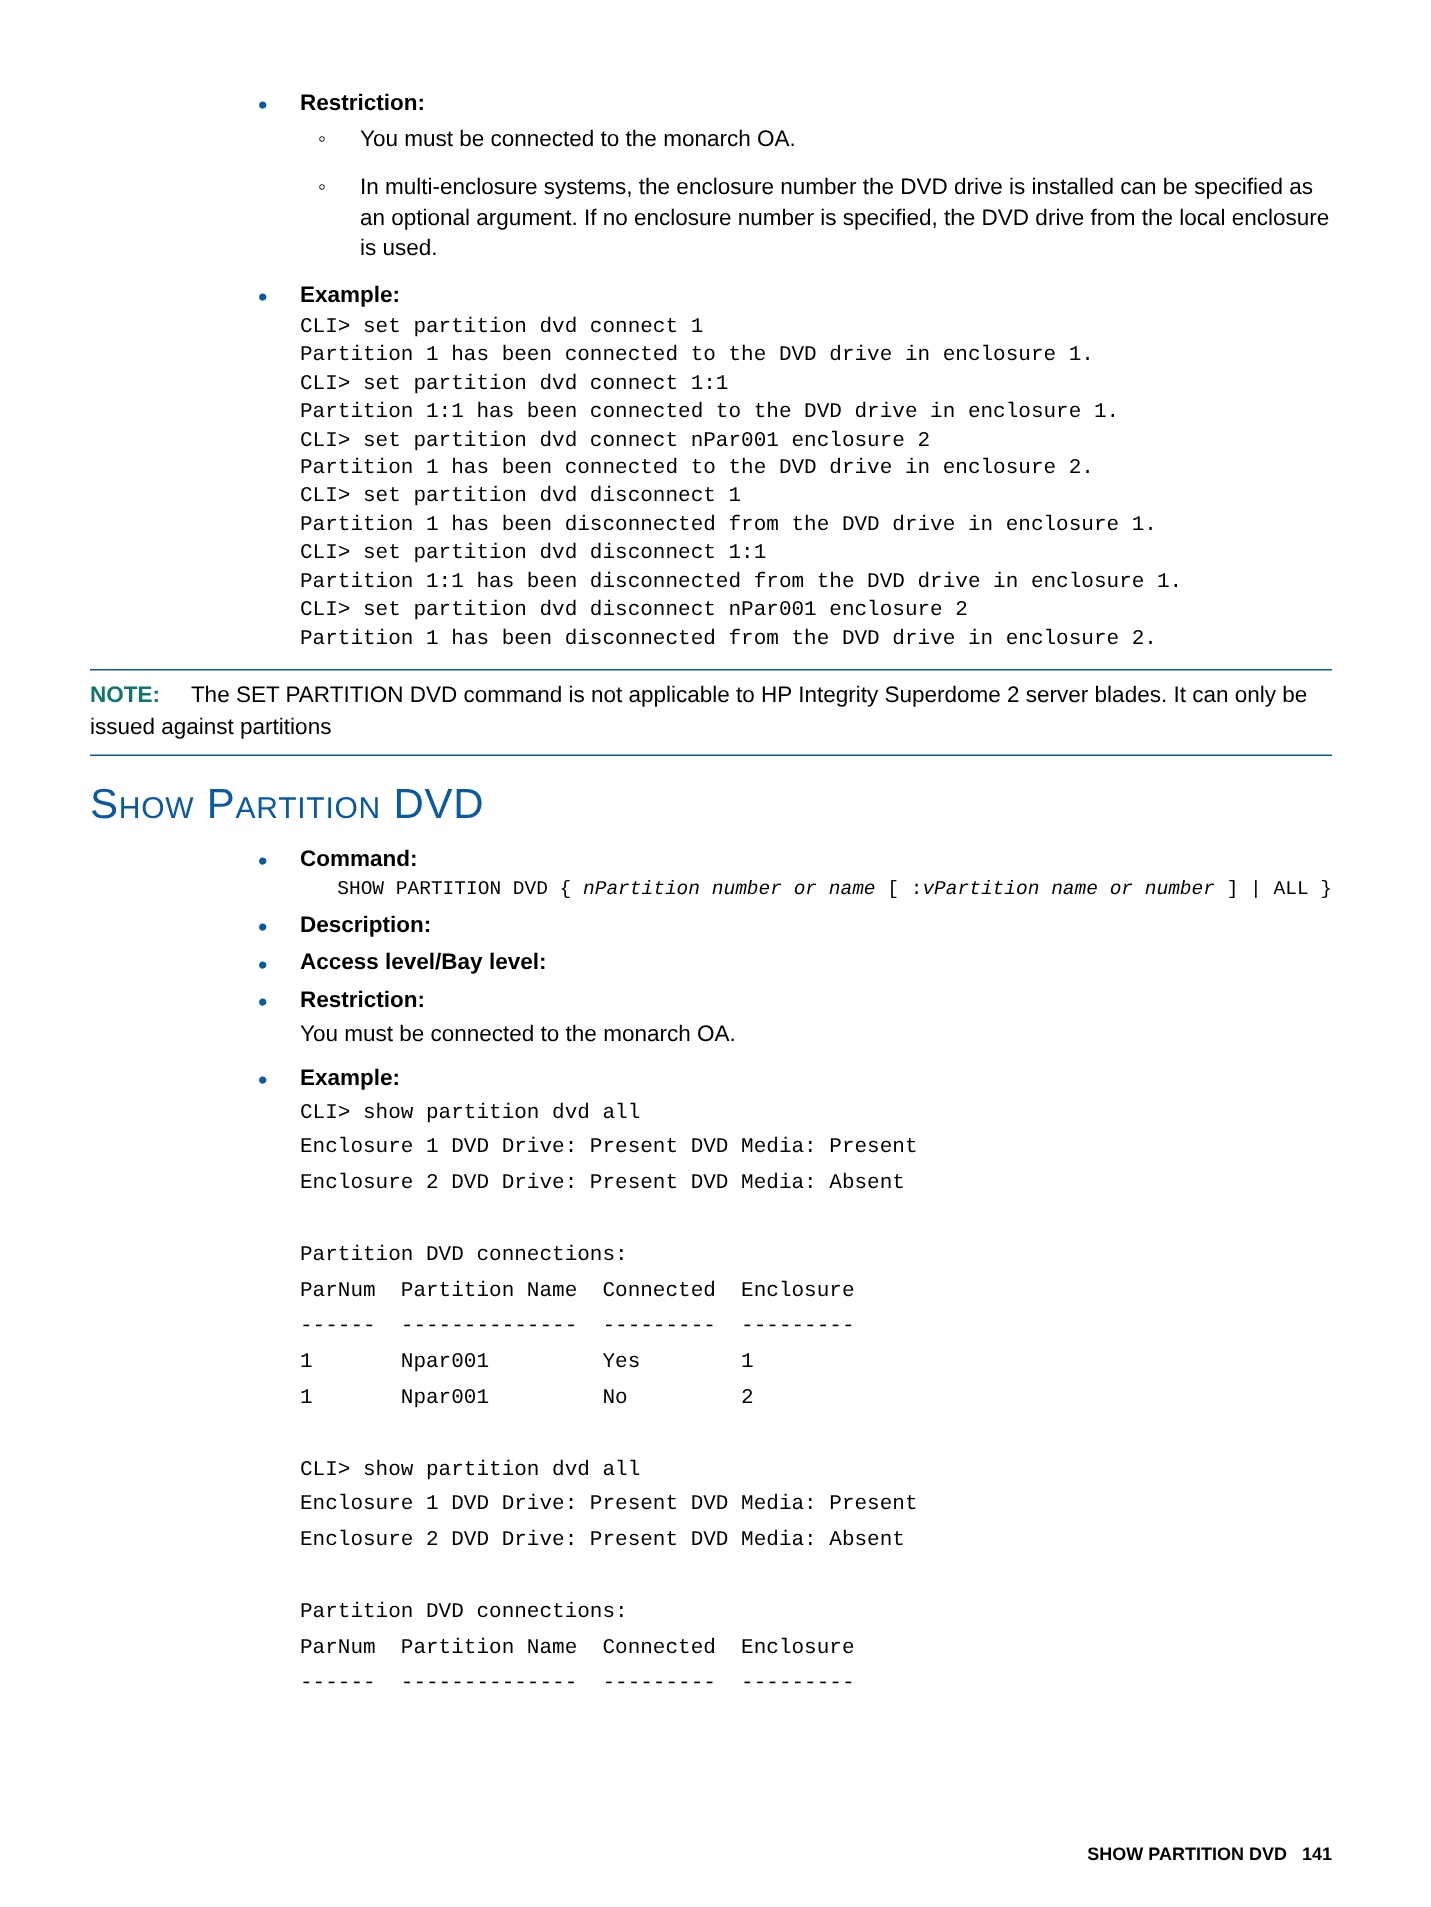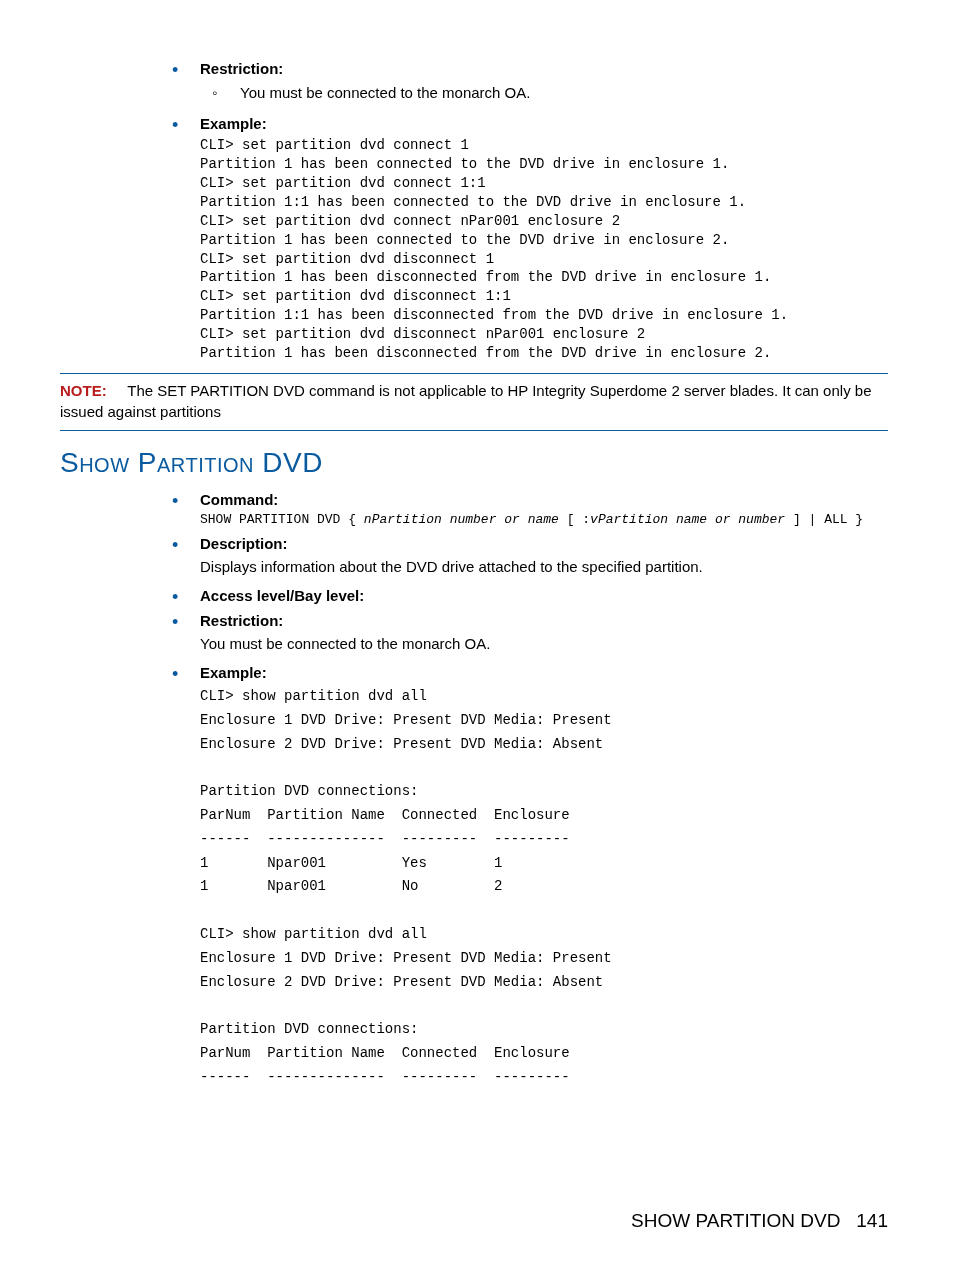--- a/index.html
+++ b/index.html
@@ -65,75 +65,78 @@
     margin: 4px 0 10px 0;
     line-height: 1.35;
   }
   .code-block-wide {
     line-height: 1.7;
   }
   .cmd-syntax {
     font-family: "Courier New", Courier, monospace;
     font-size: 13px;
     margin-top: 4px;
+    text-align: right;
   }
   .cmd-syntax .it {
     font-style: italic;
   }
   .indent1 { margin-left: 100px; }
   .note-rule {
     border: 0;
     border-top: 1px solid #0a5aa0;
     margin: 10px 0 6px 0;
   }
   .note-rule-bottom {
     border: 0;
     border-top: 1px solid #0a5aa0;
     margin: 8px 0 16px 0;
   }
   .note-block {
     margin: 0 0 0 0;
     line-height: 1.4;
   }
   .note-label {
-    color: #b91c1c;
+    color: #0f766e;
     font-weight: bold;
   }
   .mono-inline {
     font-family: Liberation Sans, sans-serif;
   }
   h2 {
     color: #0a5aa0;
     font-weight: 300;
     font-size: 28px;
     font-variant: small-caps;
     letter-spacing: 0.5px;
     margin: 10px 0 12px 0;
   }
   .body-text {
     margin: 4px 0 10px 0;
     line-height: 1.4;
   }
   .footer {
     position: absolute;
-    bottom: 39px;
+    bottom: 28px;
     right: 60px;
-    font-size: 19px;
+    font-size: 12px;
+    font-weight: bold;
   }
 </style>
 </head>
 <body>
 
 <div class="page">
 
   <ul class="bullet-list indent1">
     <li>
       <span class="label">Restriction:</span>
       <ul class="sublist">
         <li><span>You must be connected to the monarch OA.</span></li>
+        <li><span>In multi-enclosure systems, the enclosure number the DVD drive is installed can be specified as an optional argument. If no enclosure number is specified, the DVD drive from the local enclosure is used.</span></li>
       </ul>
     </li>
     <li>
       <span class="label">Example:</span>
       <div class="code-block">CLI&gt; set partition dvd connect 1
 Partition 1 has been connected to the DVD drive in enclosure 1.
 CLI&gt; set partition dvd connect 1:1
 Partition 1:1 has been connected to the DVD drive in enclosure 1.
 CLI&gt; set partition dvd connect nPar001 enclosure 2
 Partition 1 has been connected to the DVD drive in enclosure 2.
@@ -158,21 +161,20 @@
 
   <ul class="bullet-list indent1">
     <li>
       <span class="label">Command:</span>
       <div class="cmd-syntax">
         <span>SHOW PARTITION DVD { </span><span class="it">nPartition number or name</span><span> [ :</span><span class="it">vPartition name or number</span><span> ] | ALL }</span>
       </div>
     </li>
     <li>
       <span class="label">Description:</span>
-      <div class="body-text">Displays information about the DVD drive attached to the specified partition.</div>
     </li>
     <li>
       <span class="label">Access level/Bay level:</span>
     </li>
     <li>
       <span class="label">Restriction:</span>
       <div class="body-text">You must be connected to the monarch OA.</div>
     </li>
     <li>
       <span class="label">Example:</span>

